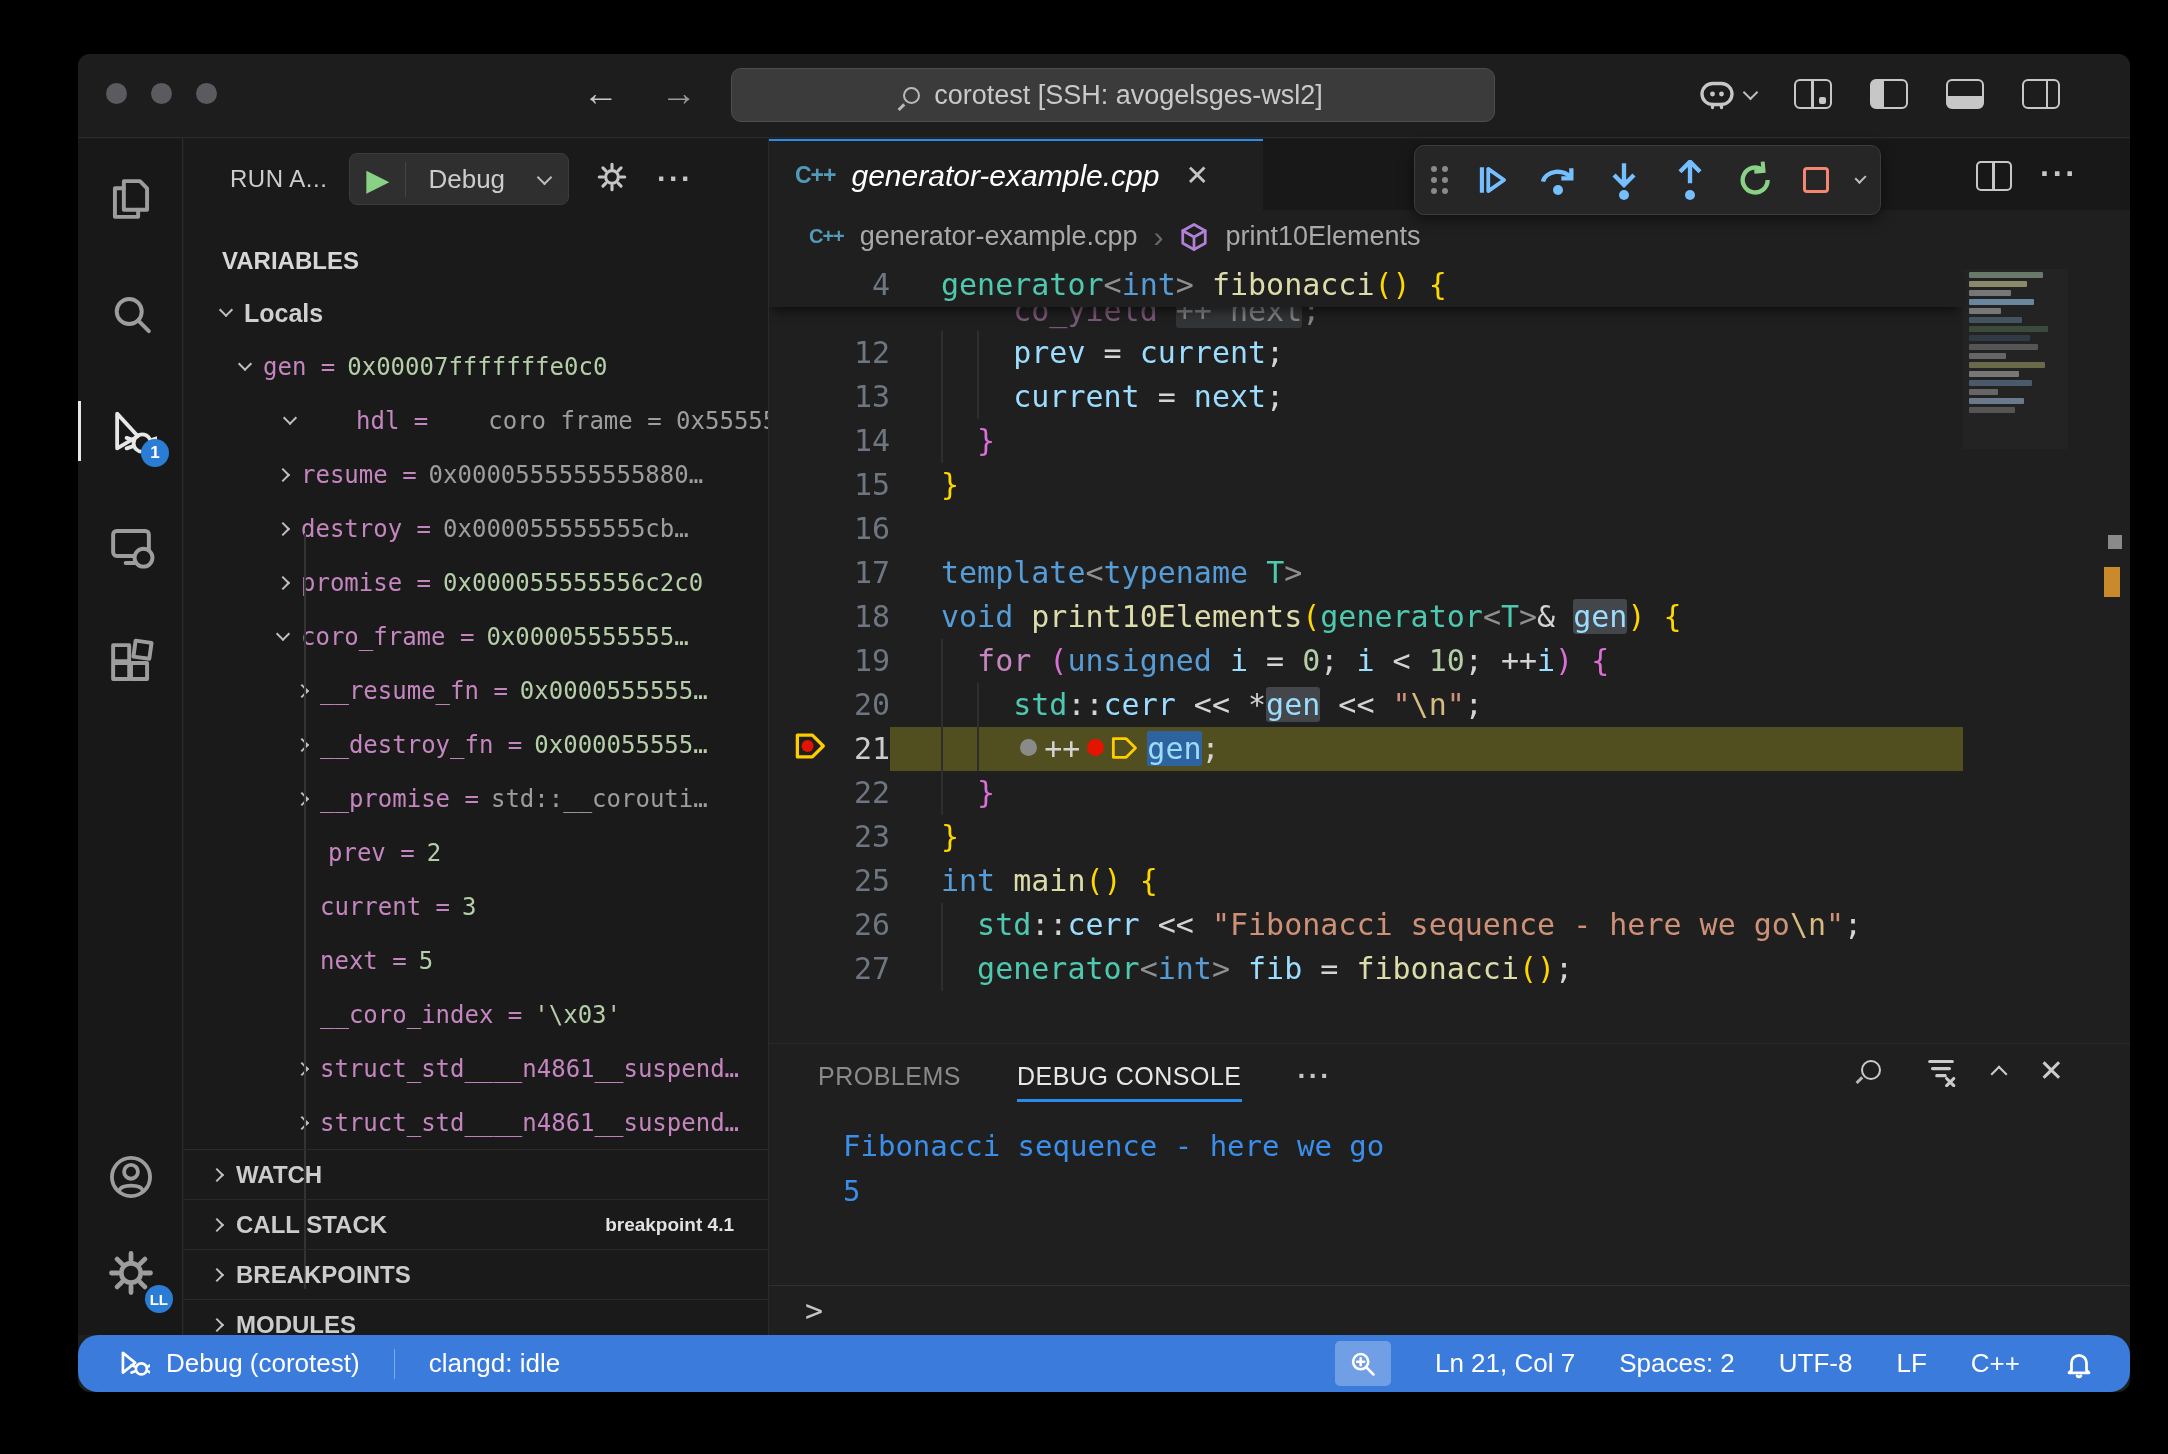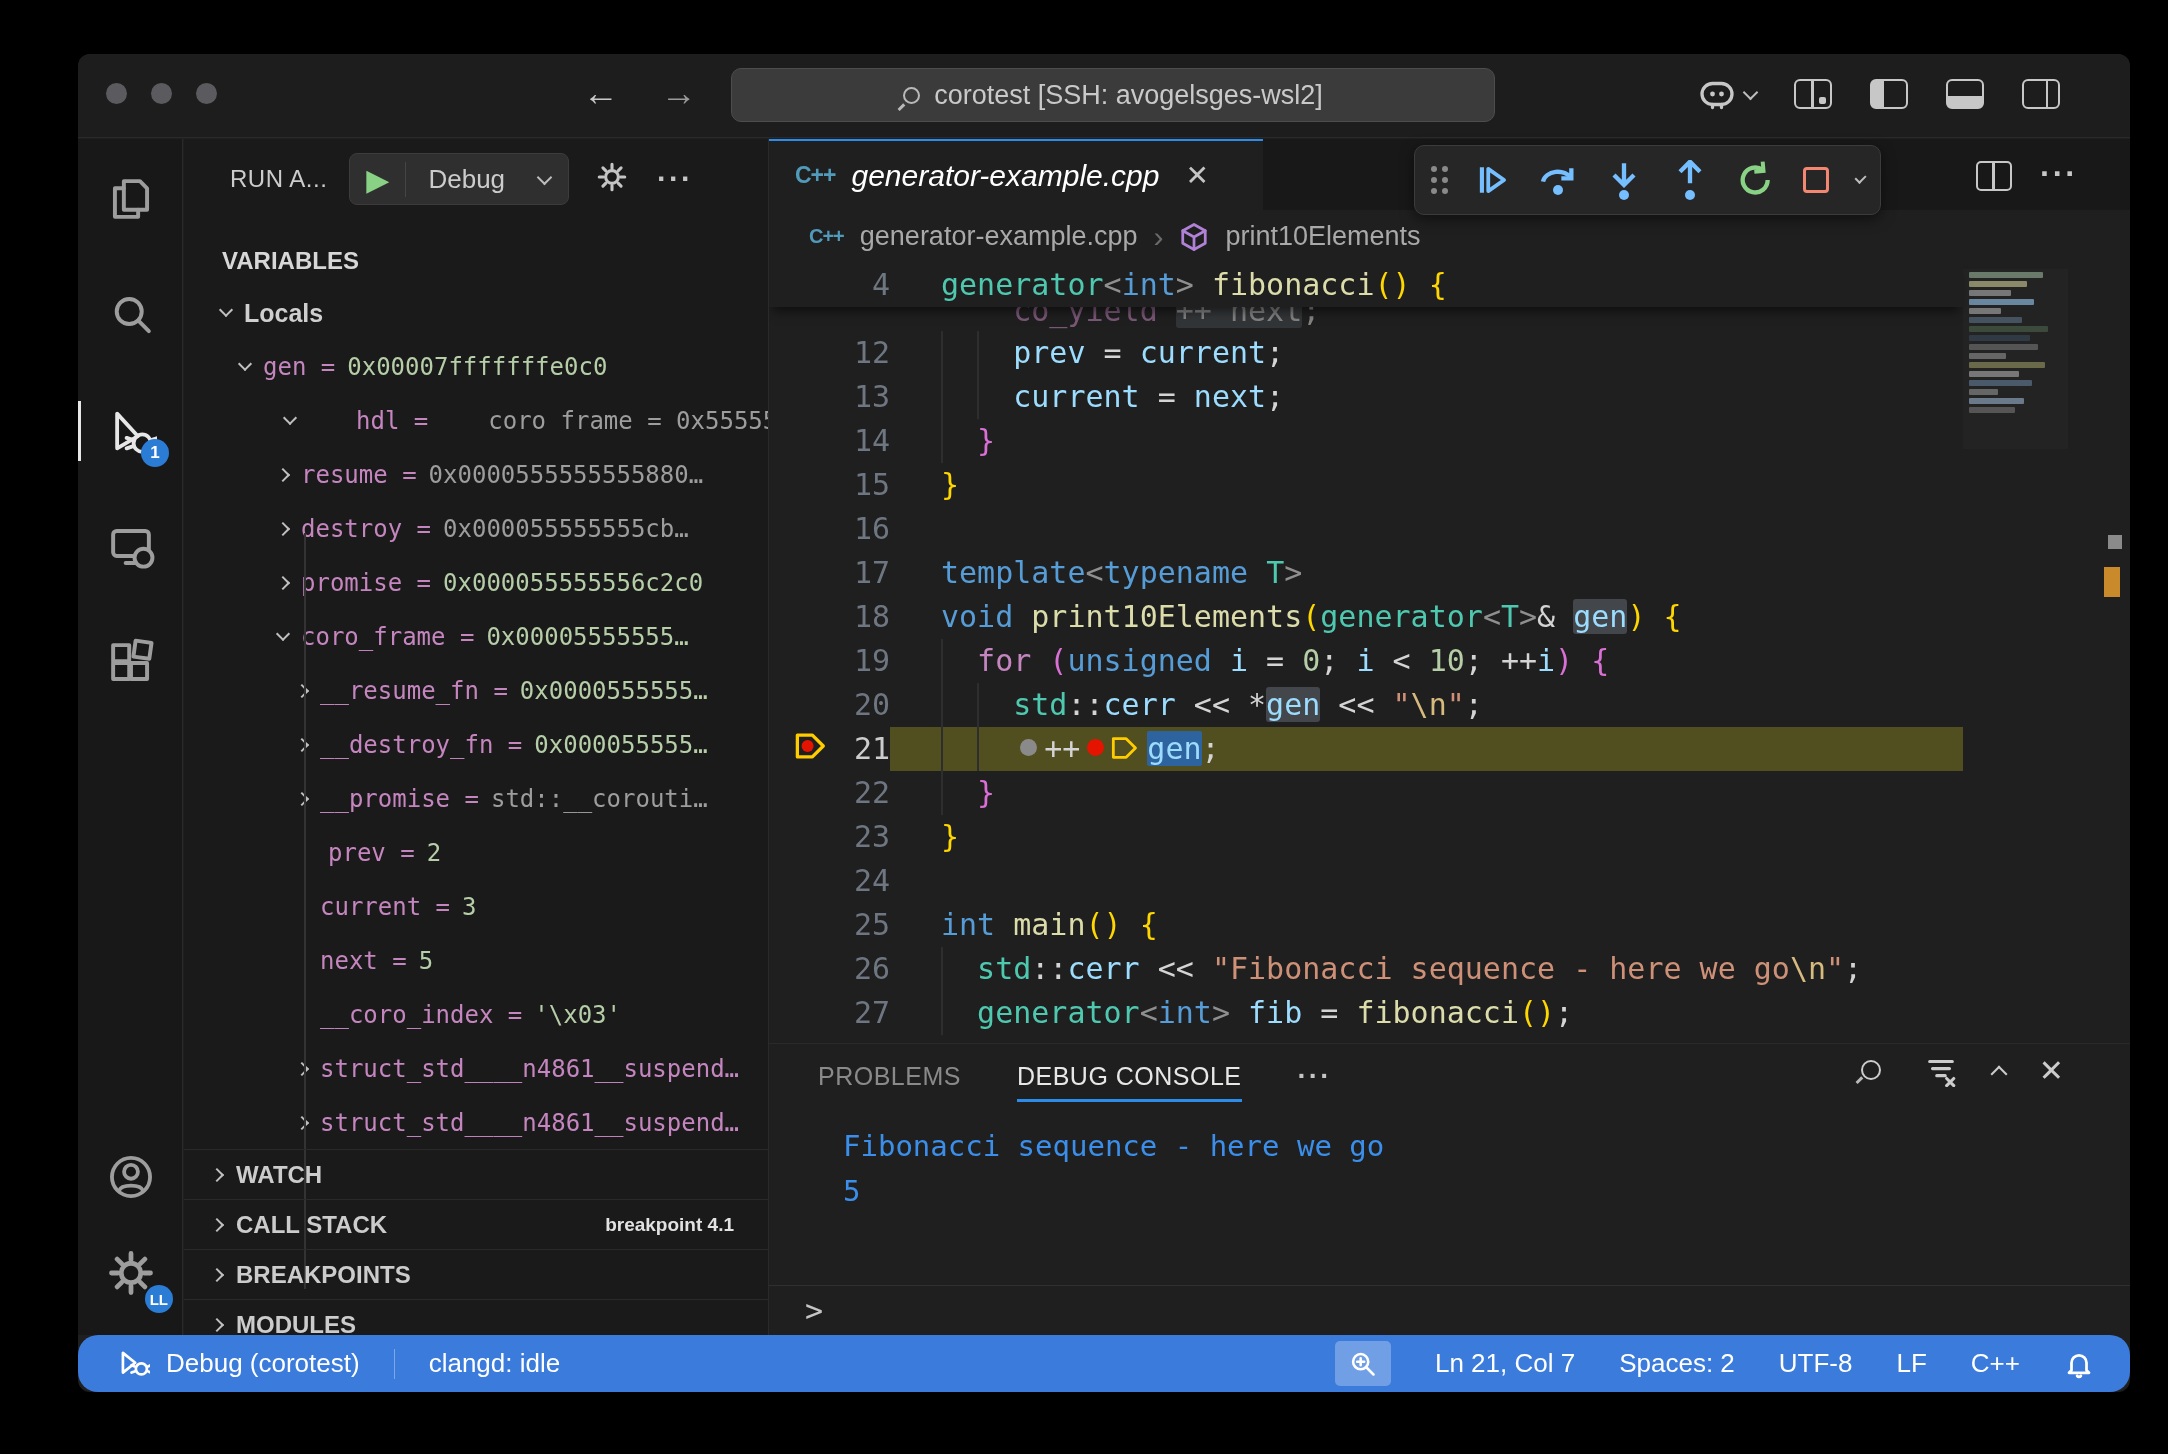--- a/index.html
+++ b/index.html
@@ -496,21 +496,20 @@
         <div class="code-row"><span class="gl"></span><span class="num">19</span><span class="content"><span class="gd"></span><span class="tk-ctrl">for</span><span class="tk-p"> </span><span class="tk-b2">(</span><span class="tk-kw">unsigned</span><span class="tk-p"> </span><span class="tk-var">i</span><span class="tk-p"> = </span><span class="tk-num">0</span><span class="tk-p">; </span><span class="tk-var">i</span><span class="tk-p"> &lt; </span><span class="tk-num">10</span><span class="tk-p">; </span><span class="tk-p">++</span><span class="tk-var">i</span><span class="tk-b2">)</span><span class="tk-p"> </span><span class="tk-b2">{</span></span></div>
         <div class="code-row"><span class="gl"></span><span class="num">20</span><span class="content"><span class="gd"></span><span class="gd"></span><span class="tk-type">std</span><span class="tk-p">::</span><span class="tk-var">cerr</span><span class="tk-p"> &lt;&lt; </span><span class="tk-p">*</span><span class="tk-var tk-hl">gen</span><span class="tk-p"> &lt;&lt; </span><span class="tk-str">"</span><span class="tk-esc">\n</span><span class="tk-str">"</span><span class="tk-p">;</span></span></div>
         <div class="code-row cur"><span class="gl"><svg class="bpsvg" width="34" height="30" viewBox="0 0 24 22">
               <polygon points="2,3 13,3 21,11 13,19 2,19" fill="none" stroke="#ffcc00" stroke-width="2.4" stroke-linejoin="round"></polygon>
               <circle cx="9.5" cy="11" r="4.4" fill="#e51400"></circle>
             </svg></span><span class="num">21</span><span class="content"><span class="gd"></span><span class="gd"></span><span class="dot gray"></span><span class="tk-p">++</span><span class="dot red"></span><span><svg class="bpsvg" width="28" height="26" viewBox="0 0 24 22">
                 <polygon points="2,3 13,3 21,11 13,19 2,19" fill="none" stroke="#ffcc00" stroke-width="2.4" stroke-linejoin="round"></polygon>
               </svg></span><span class="tk-var tk-sel">gen</span><span class="tk-p">;</span></span></div>
         <div class="code-row"><span class="gl"></span><span class="num">22</span><span class="content"><span class="gd"></span><span class="tk-b2">}</span></span></div>
         <div class="code-row"><span class="gl"></span><span class="num">23</span><span class="content"><span class="tk-b1">}</span></span></div>
-        <div class="code-row"><span class="gl"></span><span class="num">24</span><span class="content"></span></div>
         <div class="code-row"><span class="gl"></span><span class="num">25</span><span class="content"><span class="tk-kw">int</span><span class="tk-p"> </span><span class="tk-fn">main</span><span class="tk-b1">()</span><span class="tk-p"> </span><span class="tk-b1">{</span></span></div>
         <div class="code-row"><span class="gl"></span><span class="num">26</span><span class="content"><span class="gd"></span><span class="tk-type">std</span><span class="tk-p">::</span><span class="tk-var">cerr</span><span class="tk-p"> &lt;&lt; </span><span class="tk-str">"Fibonacci sequence - here we go</span><span class="tk-esc">\n</span><span class="tk-str">"</span><span class="tk-p">;</span></span></div>
         <div class="code-row"><span class="gl"></span><span class="num">27</span><span class="content"><span class="gd"></span><span class="tk-type">generator</span><span class="tk-dim">&lt;</span><span class="tk-kw">int</span><span class="tk-dim">&gt;</span><span class="tk-p"> </span><span class="tk-var">fib</span><span class="tk-p"> = </span><span class="tk-fn">fibonacci</span><span class="tk-b1">()</span><span class="tk-p">;</span></span></div>
       </div>
 
     <div class="panel">
       <div class="ptabs">
         <span class="ptab">PROBLEMS</span>
         <span class="ptab active">DEBUG CONSOLE</span>
         <span class="pdots">···</span>

